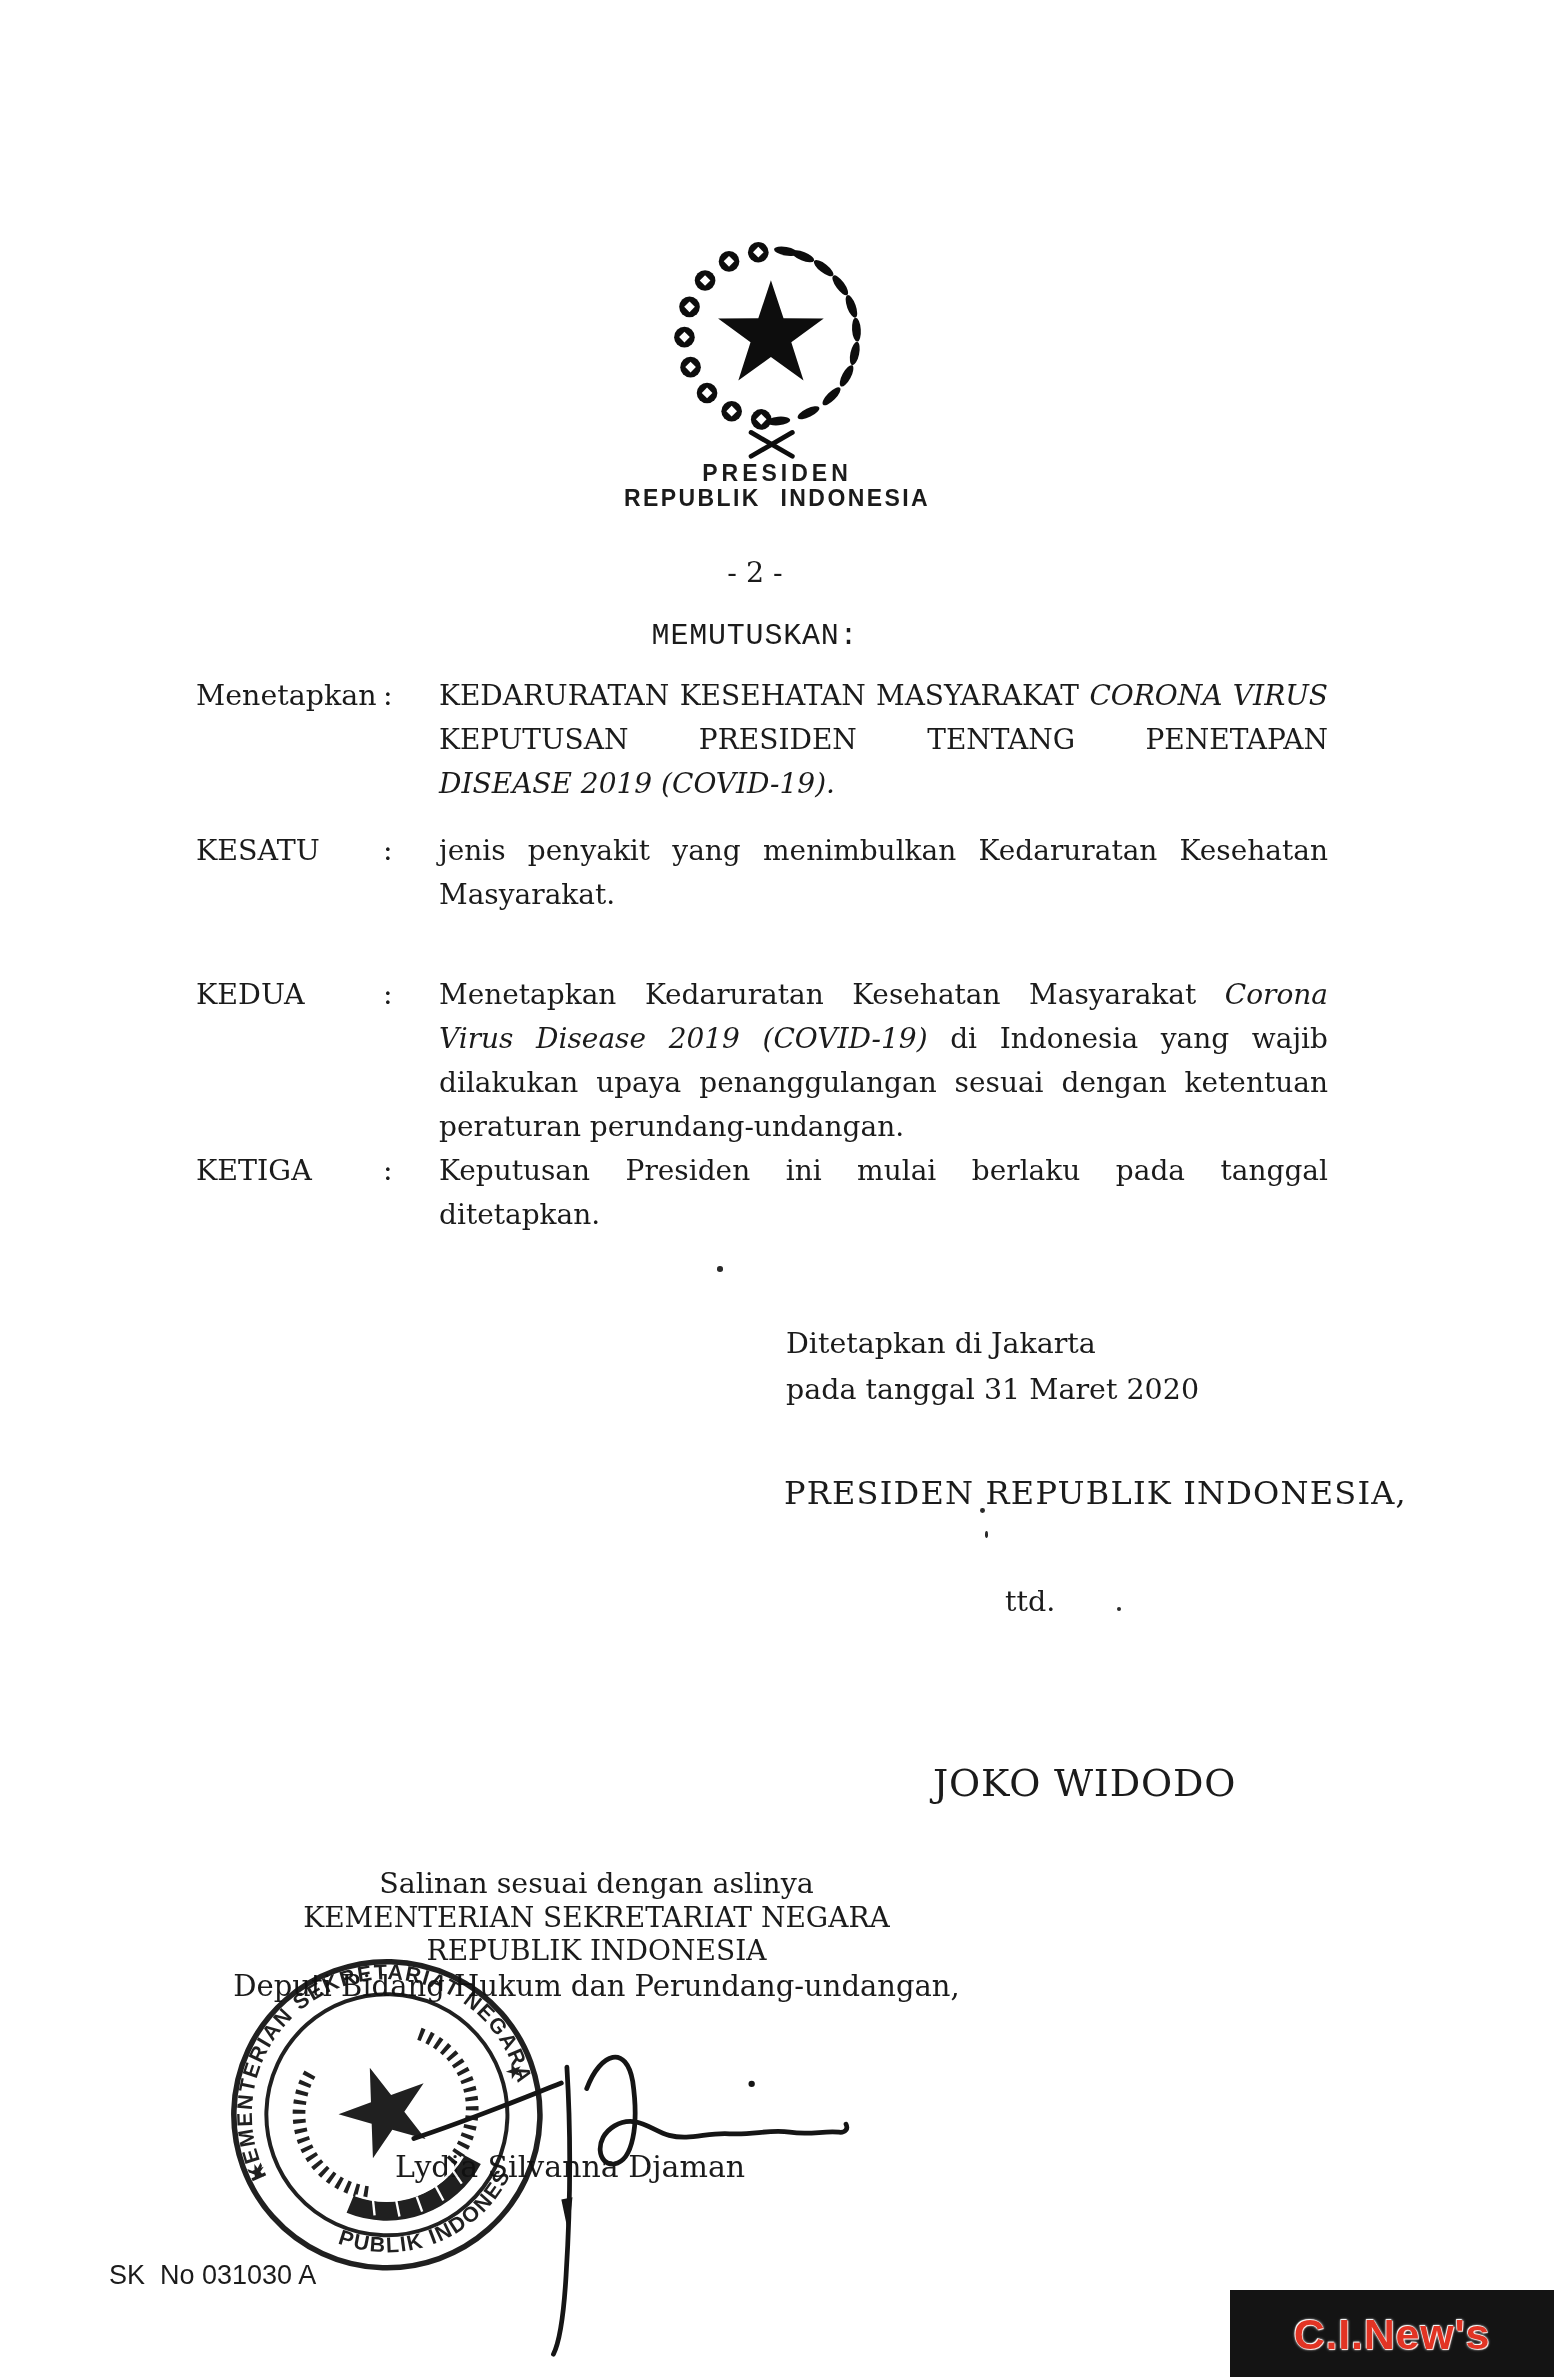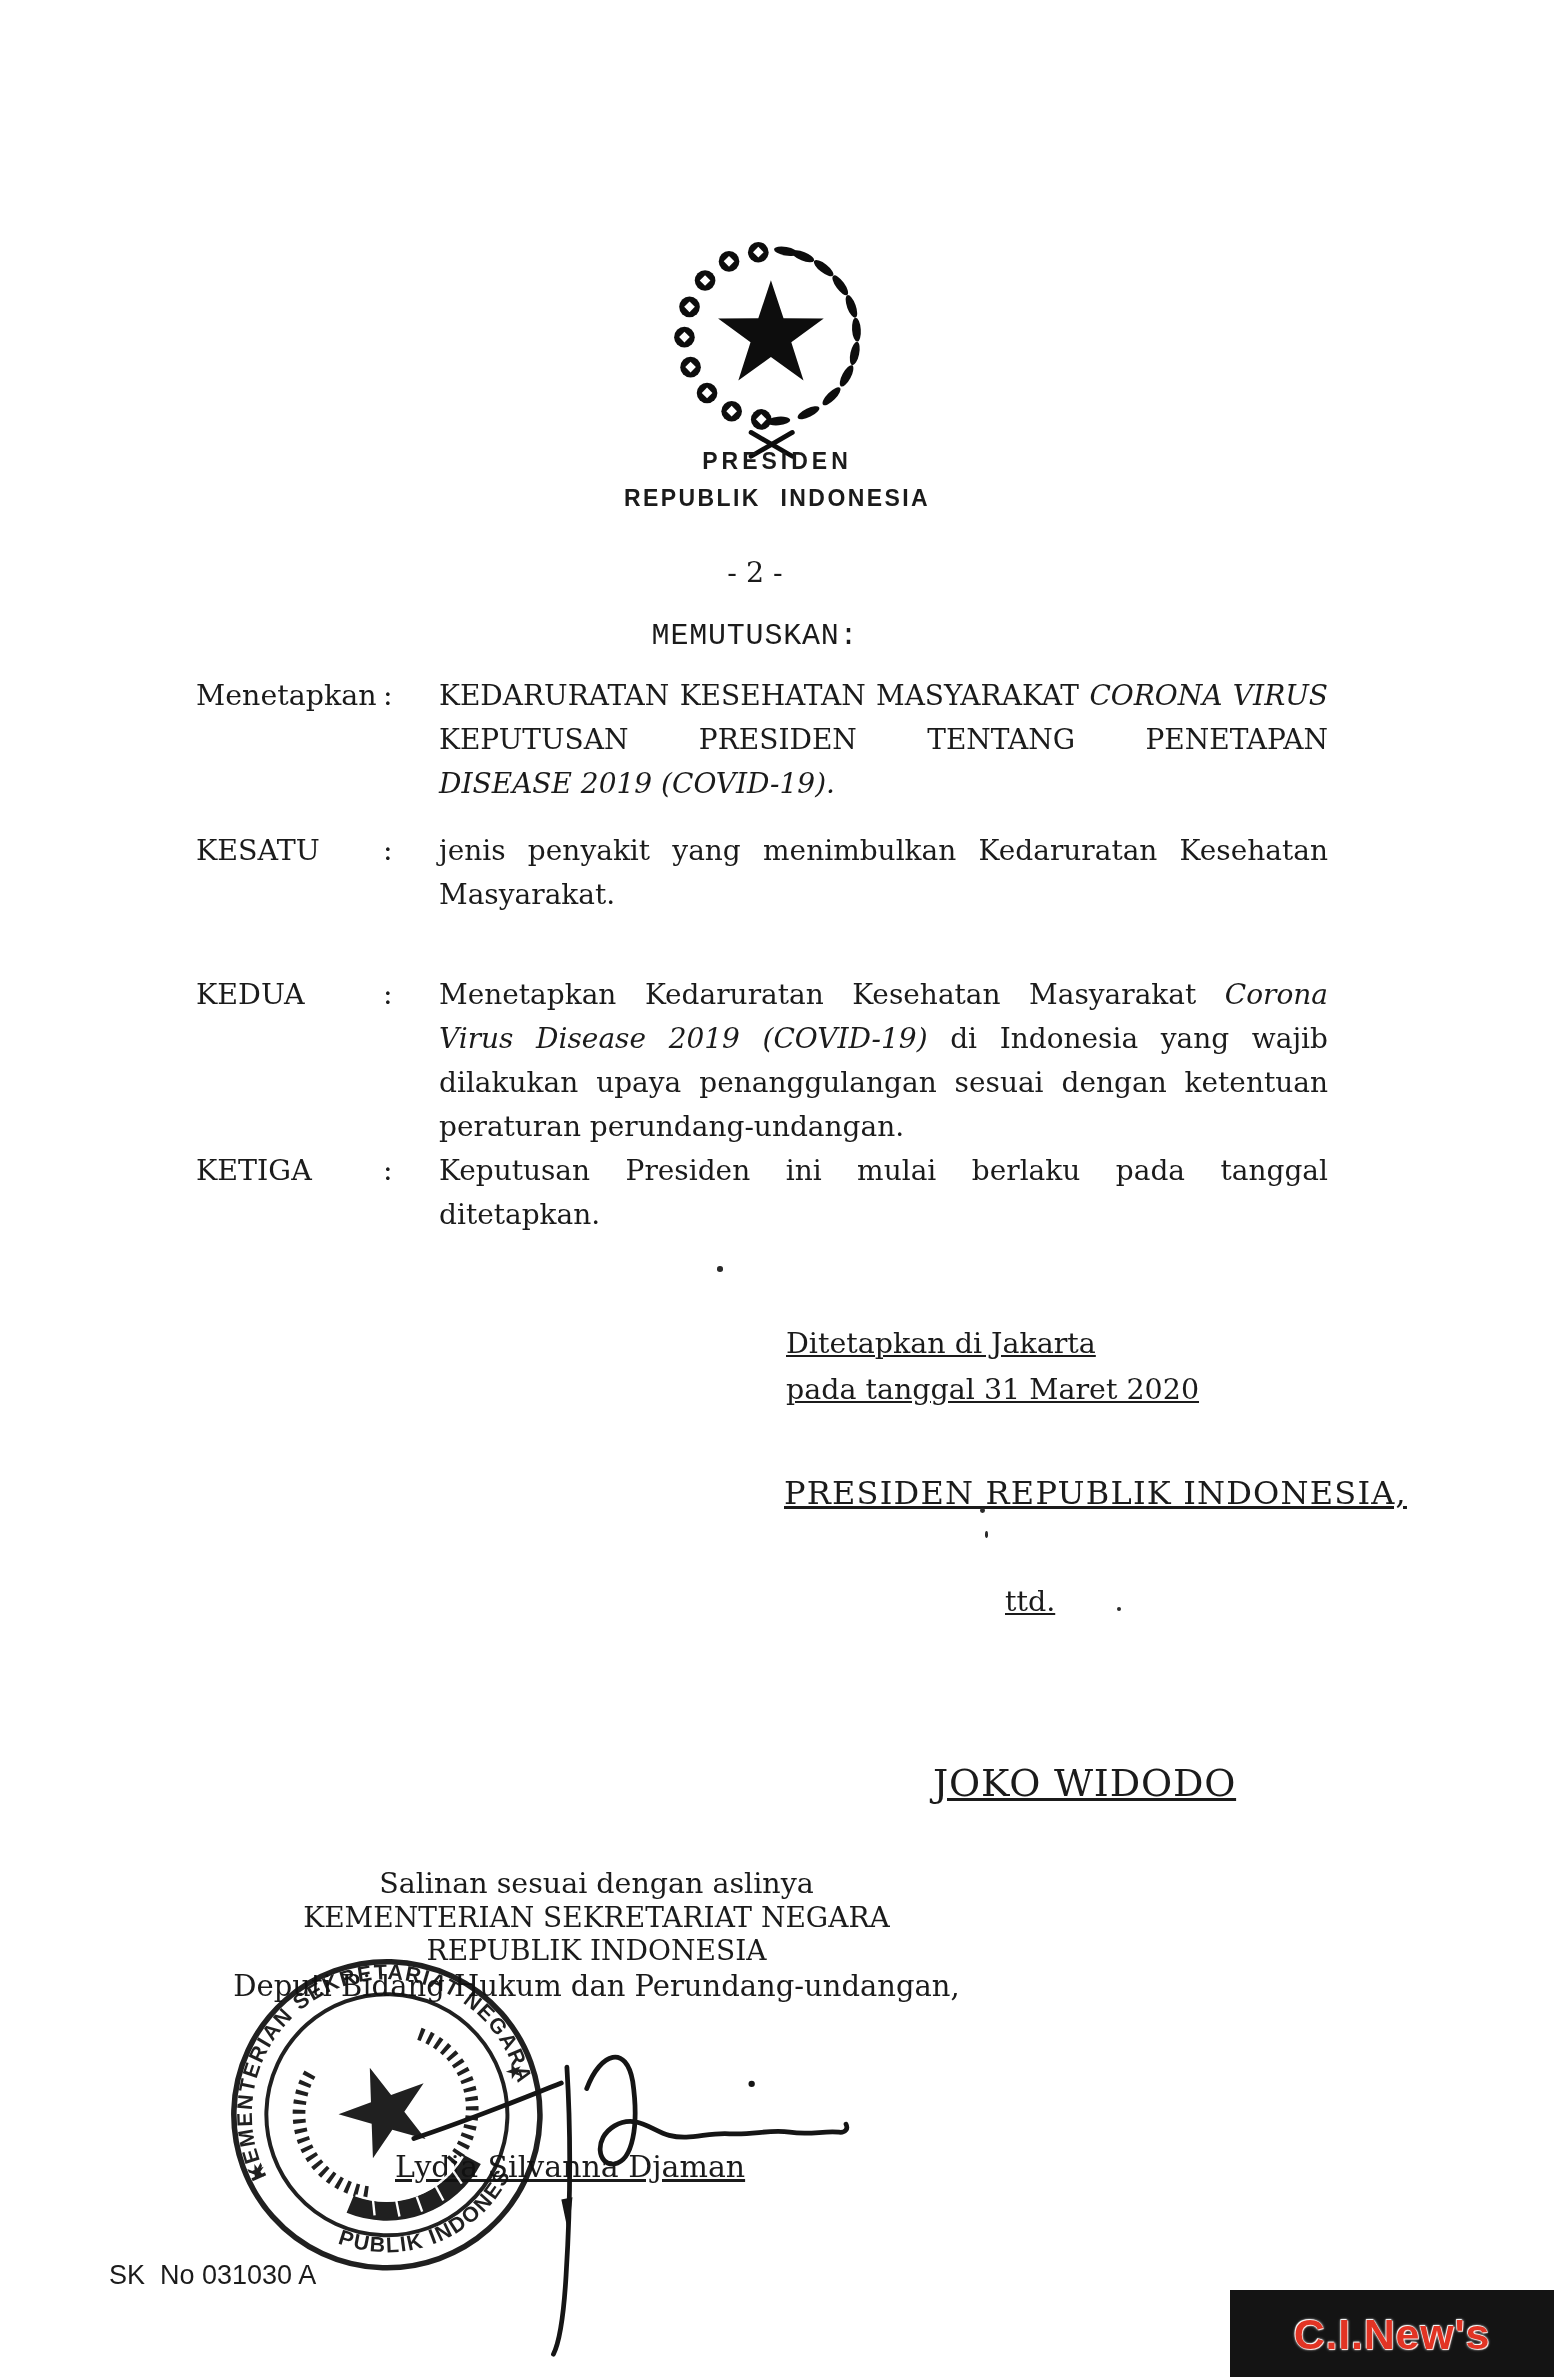--- a/index.html
+++ b/index.html
@@ -1,26 +1,26 @@
 <!DOCTYPE html>
 <html style="font-size:12.7px"><head>
 <meta charset="utf-8">
 <style>
   html,body{margin:0;padding:0;}
   body{
     width:1554px;height:2377px;position:relative;background:#ffffff;
     font-family:"DejaVu Serif", serif;color:#1b1b1b;overflow:hidden;
   }
   .abs{position:absolute;}
-  .nowrap{white-space:nowrap;text-decoration:underline;}
+  .nowrap{white-space:nowrap;}
   .sans{font-family:"Liberation Sans", sans-serif;}
   .it{font-style:italic;}
   .center-page{left:0;width:1510px;text-align:center;}
   
-  #lh1{top:448px;font-weight:bold;font-size:23px;letter-spacing:4px;left:0;width:1554px;text-align:center;}
+  #lh1{top:460px;font-weight:bold;font-size:23px;letter-spacing:4px;left:0;width:1554px;text-align:center;}
   #lh2{top:485px;font-weight:bold;font-size:23px;letter-spacing:2.4px;word-spacing:11px;left:0;width:1554px;text-align:center;}
   #pageno{top:556px;font-size:28.5px;}
   #heading{top:619px;font-size:30px;letter-spacing:0.8px;font-family:Liberation Mono, monospace;}
   
   .clause{position:absolute;left:196px;width:1133px;}
   .clause-label{position:absolute;left:0;top:0;font-size:28.5px;line-height:44px;white-space:nowrap;}
   .clause-colon{position:absolute;left:187px;top:0;font-size:28.5px;line-height:44px;}
   .clause-lines{position:absolute;left:243px;top:0;width:889px;font-size:28px;line-height:44px;}
   .jline{text-align:justify;text-align-last:justify;}
   

